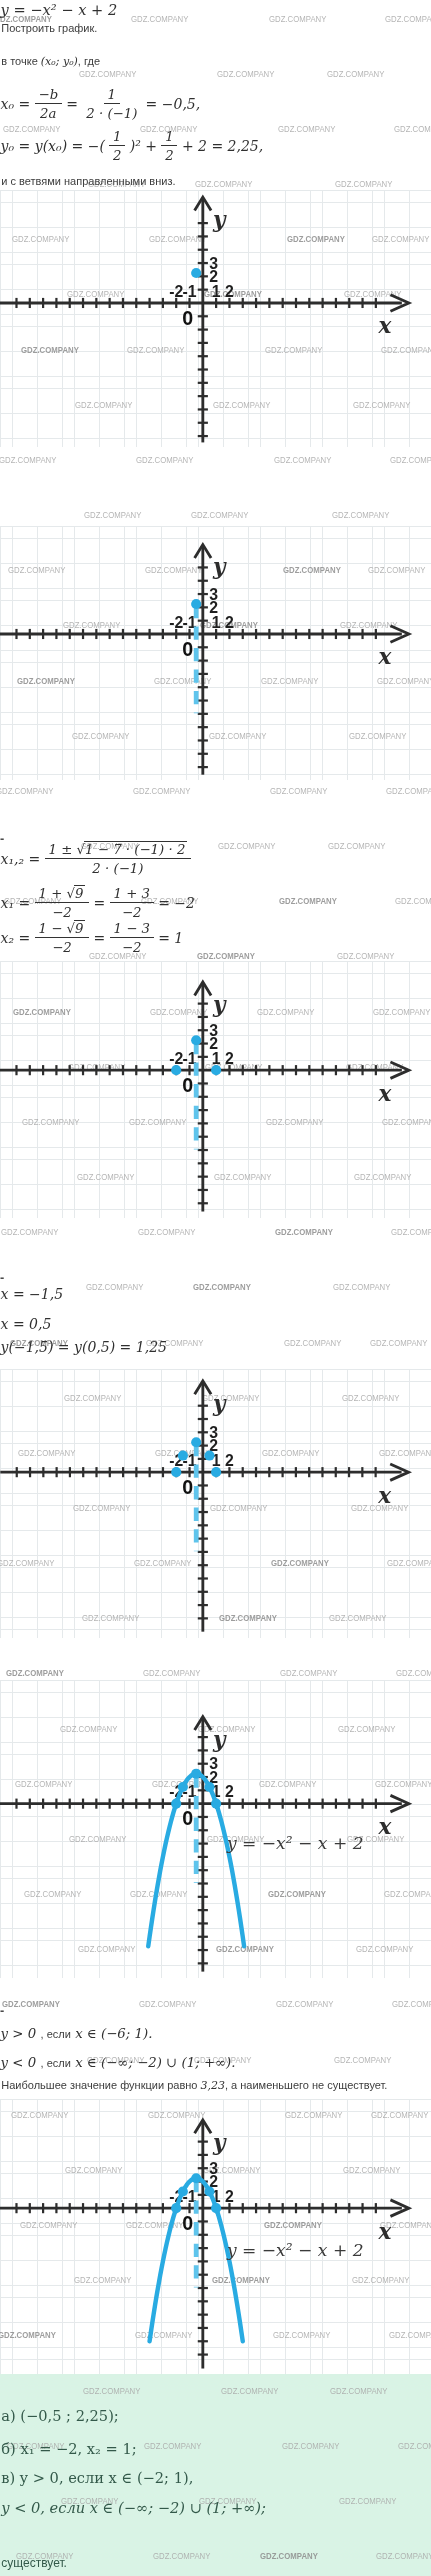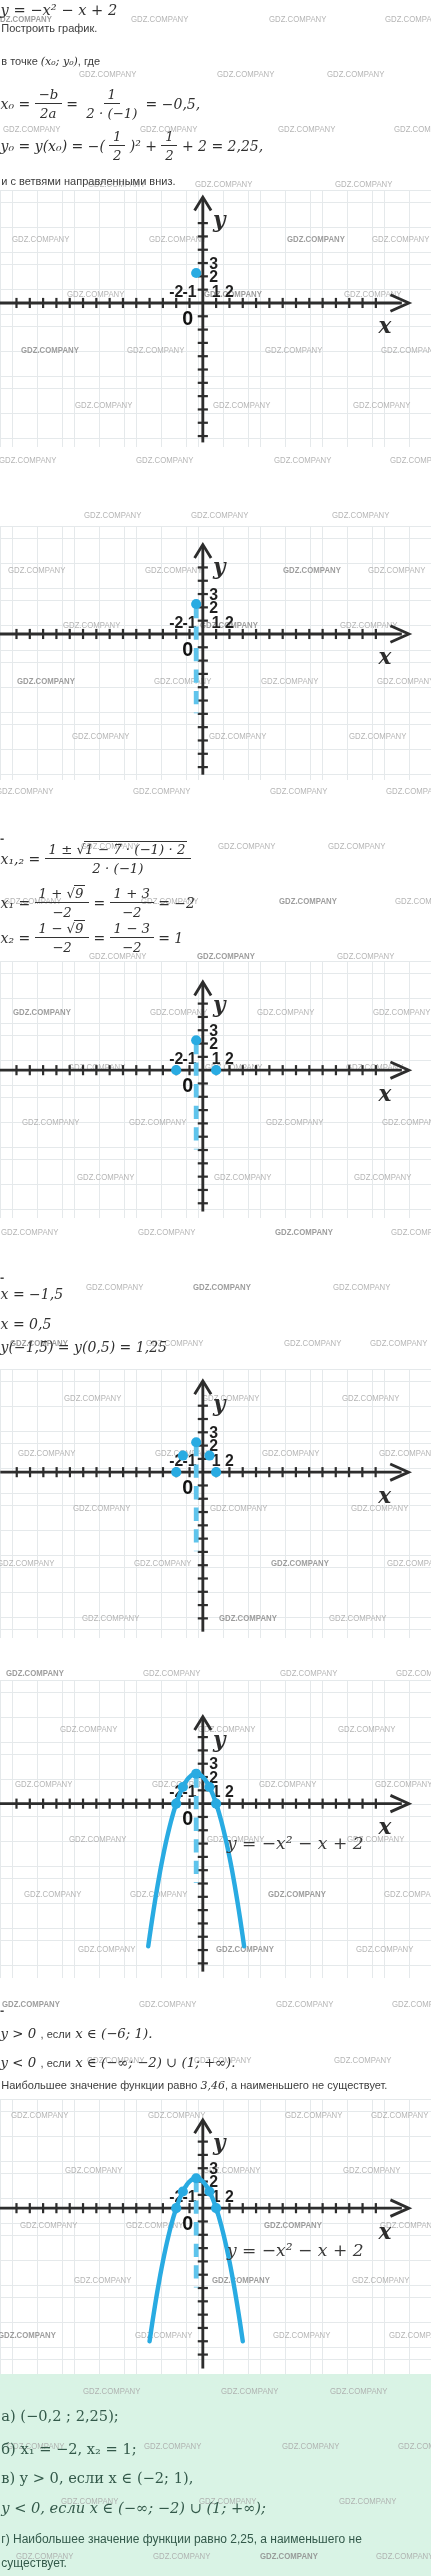--- a/index.html
+++ b/index.html
@@ -613,21 +613,21 @@
       <span>y &gt; 0</span>
         <span style="font-family:'Liberation Sans',sans-serif;font-style:normal;font-size:11px;color:#3d3d3d">, если </span>
         <span>x ∈ (−6; 1).</span>
     </div>
     <div class="mline" style="top:2055px;font-size:13.3px">
       <span>y &lt; 0</span>
         <span style="font-family:'Liberation Sans',sans-serif;font-style:normal;font-size:11px;color:#3d3d3d">, если </span>
         <span>x ∈ (−∞; −2) ∪ (1; +∞).</span>
     </div>
     <div class="txt" style="top:2079px">
-      <span>Наибольшее значение функции равно </span><span class="mathspan">3,46</span><span>, а наименьшего не существует.</span>
+      <span>Наибольшее значение функции равно </span><span class="mathspan">3,23</span><span>, а наименьшего не существует.</span>
     </div>
 
     <svg class="graph" style="top:2099px" width="431" height="276" viewBox="0 0 680 435">
         <line x1="0" y1="172" x2="634" y2="172" stroke="#2d2d2d" stroke-width="4.5"></line>
         <path d="M 616 159 L 645 172 L 616 185" fill="none" stroke="#2d2d2d" stroke-width="4.5"></path>
         <line x1="320" y1="36" x2="320" y2="425" stroke="#2d2d2d" stroke-width="4.5"></line>
         <path d="M 307 54 L 320 33 L 333 54" fill="none" stroke="#2d2d2d" stroke-width="4.5"></path>
         <line x1="26" y1="164" x2="26" y2="180" stroke="#2d2d2d" stroke-width="3.5"></line>
         <line x1="47" y1="164" x2="47" y2="180" stroke="#2d2d2d" stroke-width="3.5"></line>
         <line x1="68" y1="164" x2="68" y2="180" stroke="#2d2d2d" stroke-width="3.5"></line>
@@ -683,22 +683,21 @@
         <line x1="309.5" y1="126" x2="309.5" y2="297" stroke="#5fc4ec" stroke-width="7.5" stroke-dasharray="21 13"></line>
         <path d="M 236.0 382.0 L 238.1 367.5 L 240.2 353.4 L 242.3 339.8 L 244.4 326.6 L 246.5 313.7 L 248.6 301.4 L 250.7 289.4 L 252.8 277.8 L 254.9 266.7 L 257.0 256.0 L 259.1 245.7 L 261.2 235.8 L 263.3 226.4 L 265.4 217.4 L 267.5 208.7 L 269.6 200.6 L 271.7 192.8 L 273.8 185.4 L 275.9 178.5 L 278.0 172.0 L 280.1 165.9 L 282.2 160.2 L 284.3 155.0 L 286.4 150.2 L 288.5 145.7 L 290.6 141.8 L 292.7 138.2 L 294.8 135.0 L 296.9 132.3 L 299.0 130.0 L 301.1 128.1 L 303.2 126.6 L 305.3 125.6 L 307.4 125.0 L 309.5 124.8 L 311.6 125.0 L 313.7 125.6 L 315.8 126.6 L 317.9 128.1 L 320.0 130.0 L 322.1 132.3 L 324.2 135.0 L 326.3 138.2 L 328.4 141.8 L 330.5 145.8 L 332.6 150.2 L 334.7 155.0 L 336.8 160.2 L 338.9 165.9 L 341.0 172.0 L 343.1 178.5 L 345.2 185.4 L 347.3 192.8 L 349.4 200.6 L 351.5 208.8 L 353.6 217.4 L 355.7 226.4 L 357.8 235.8 L 359.9 245.7 L 362.0 256.0 L 364.1 266.7 L 366.2 277.8 L 368.3 289.4 L 370.4 301.4 L 372.5 313.8 L 374.6 326.6 L 376.7 339.8 L 378.8 353.4 L 380.9 367.5 L 383.0 382.0" fill="none" stroke="#29abe2" stroke-width="7" stroke-linecap="round" stroke-linejoin="round"></path>
         <circle cx="309.5" cy="124.75" r="8" fill="#29abe2"></circle>
         <circle cx="288.5" cy="145.75" r="8" fill="#29abe2"></circle>
         <circle cx="330.5" cy="145.75" r="8" fill="#29abe2"></circle>
         <circle cx="278" cy="172" r="8" fill="#29abe2"></circle>
         <circle cx="341" cy="172" r="8" fill="#29abe2"></circle>
         <text x="358" y="248" class="eq-lab">y = −x² − x + 2</text>
       </svg>
 
-    <div class="ans" style="top:2407px">а) (−0,2 ; 2,25);</div>
+    <div class="ans" style="top:2407px">а) (−0,5 ; 2,25);</div>
     <div class="ans" style="top:2440px;">б) x₁ = −2, x₂ = 1;</div>
     <div class="ans" style="top:2469px;">в) y &gt; 0, если x ∈ (−2; 1),</div>
     <div class="ans" style="top:2499px;font-style:italic">y &lt; 0, если x ∈ (−∞; −2) ∪ (1; +∞);</div>
-    <div class="ans-sans" style="top:2532px">г) Наибольшее значение функции равно 2,25, а наименьшего не</div>
     <div class="ans-sans" style="top:2556px">существует.</div>
 
   </div>
 </div>
 
 
 </body></html>

